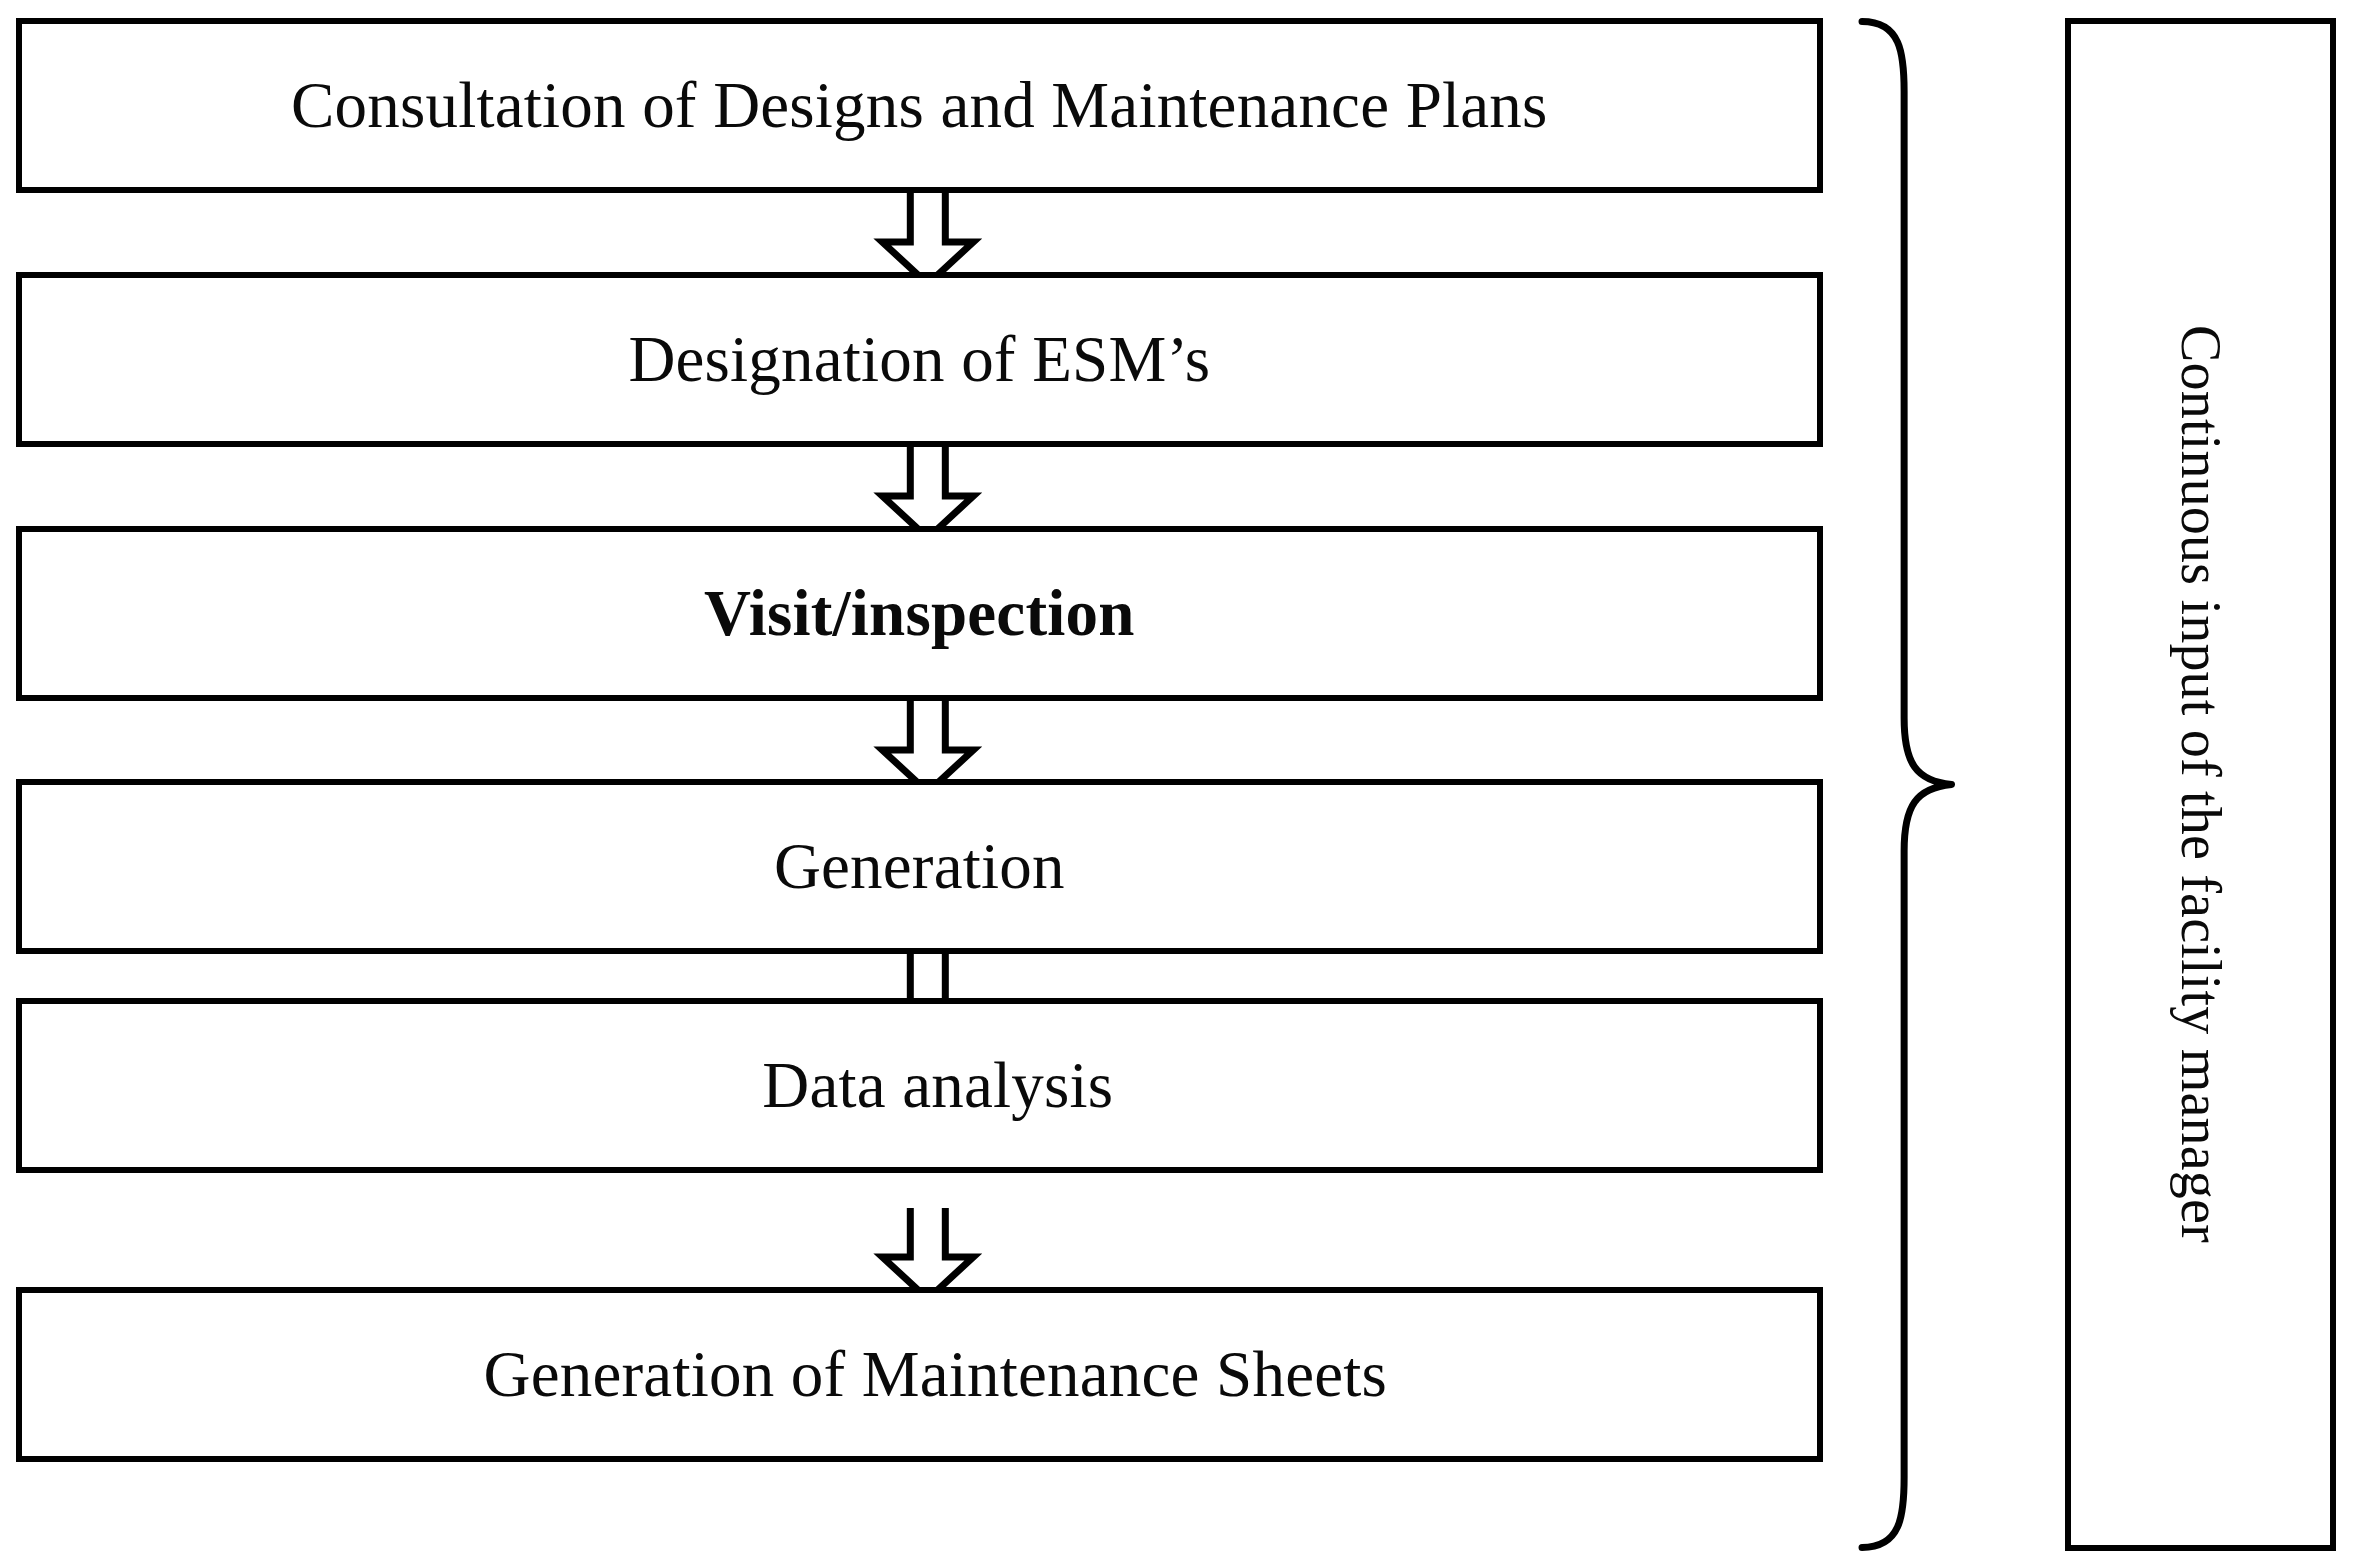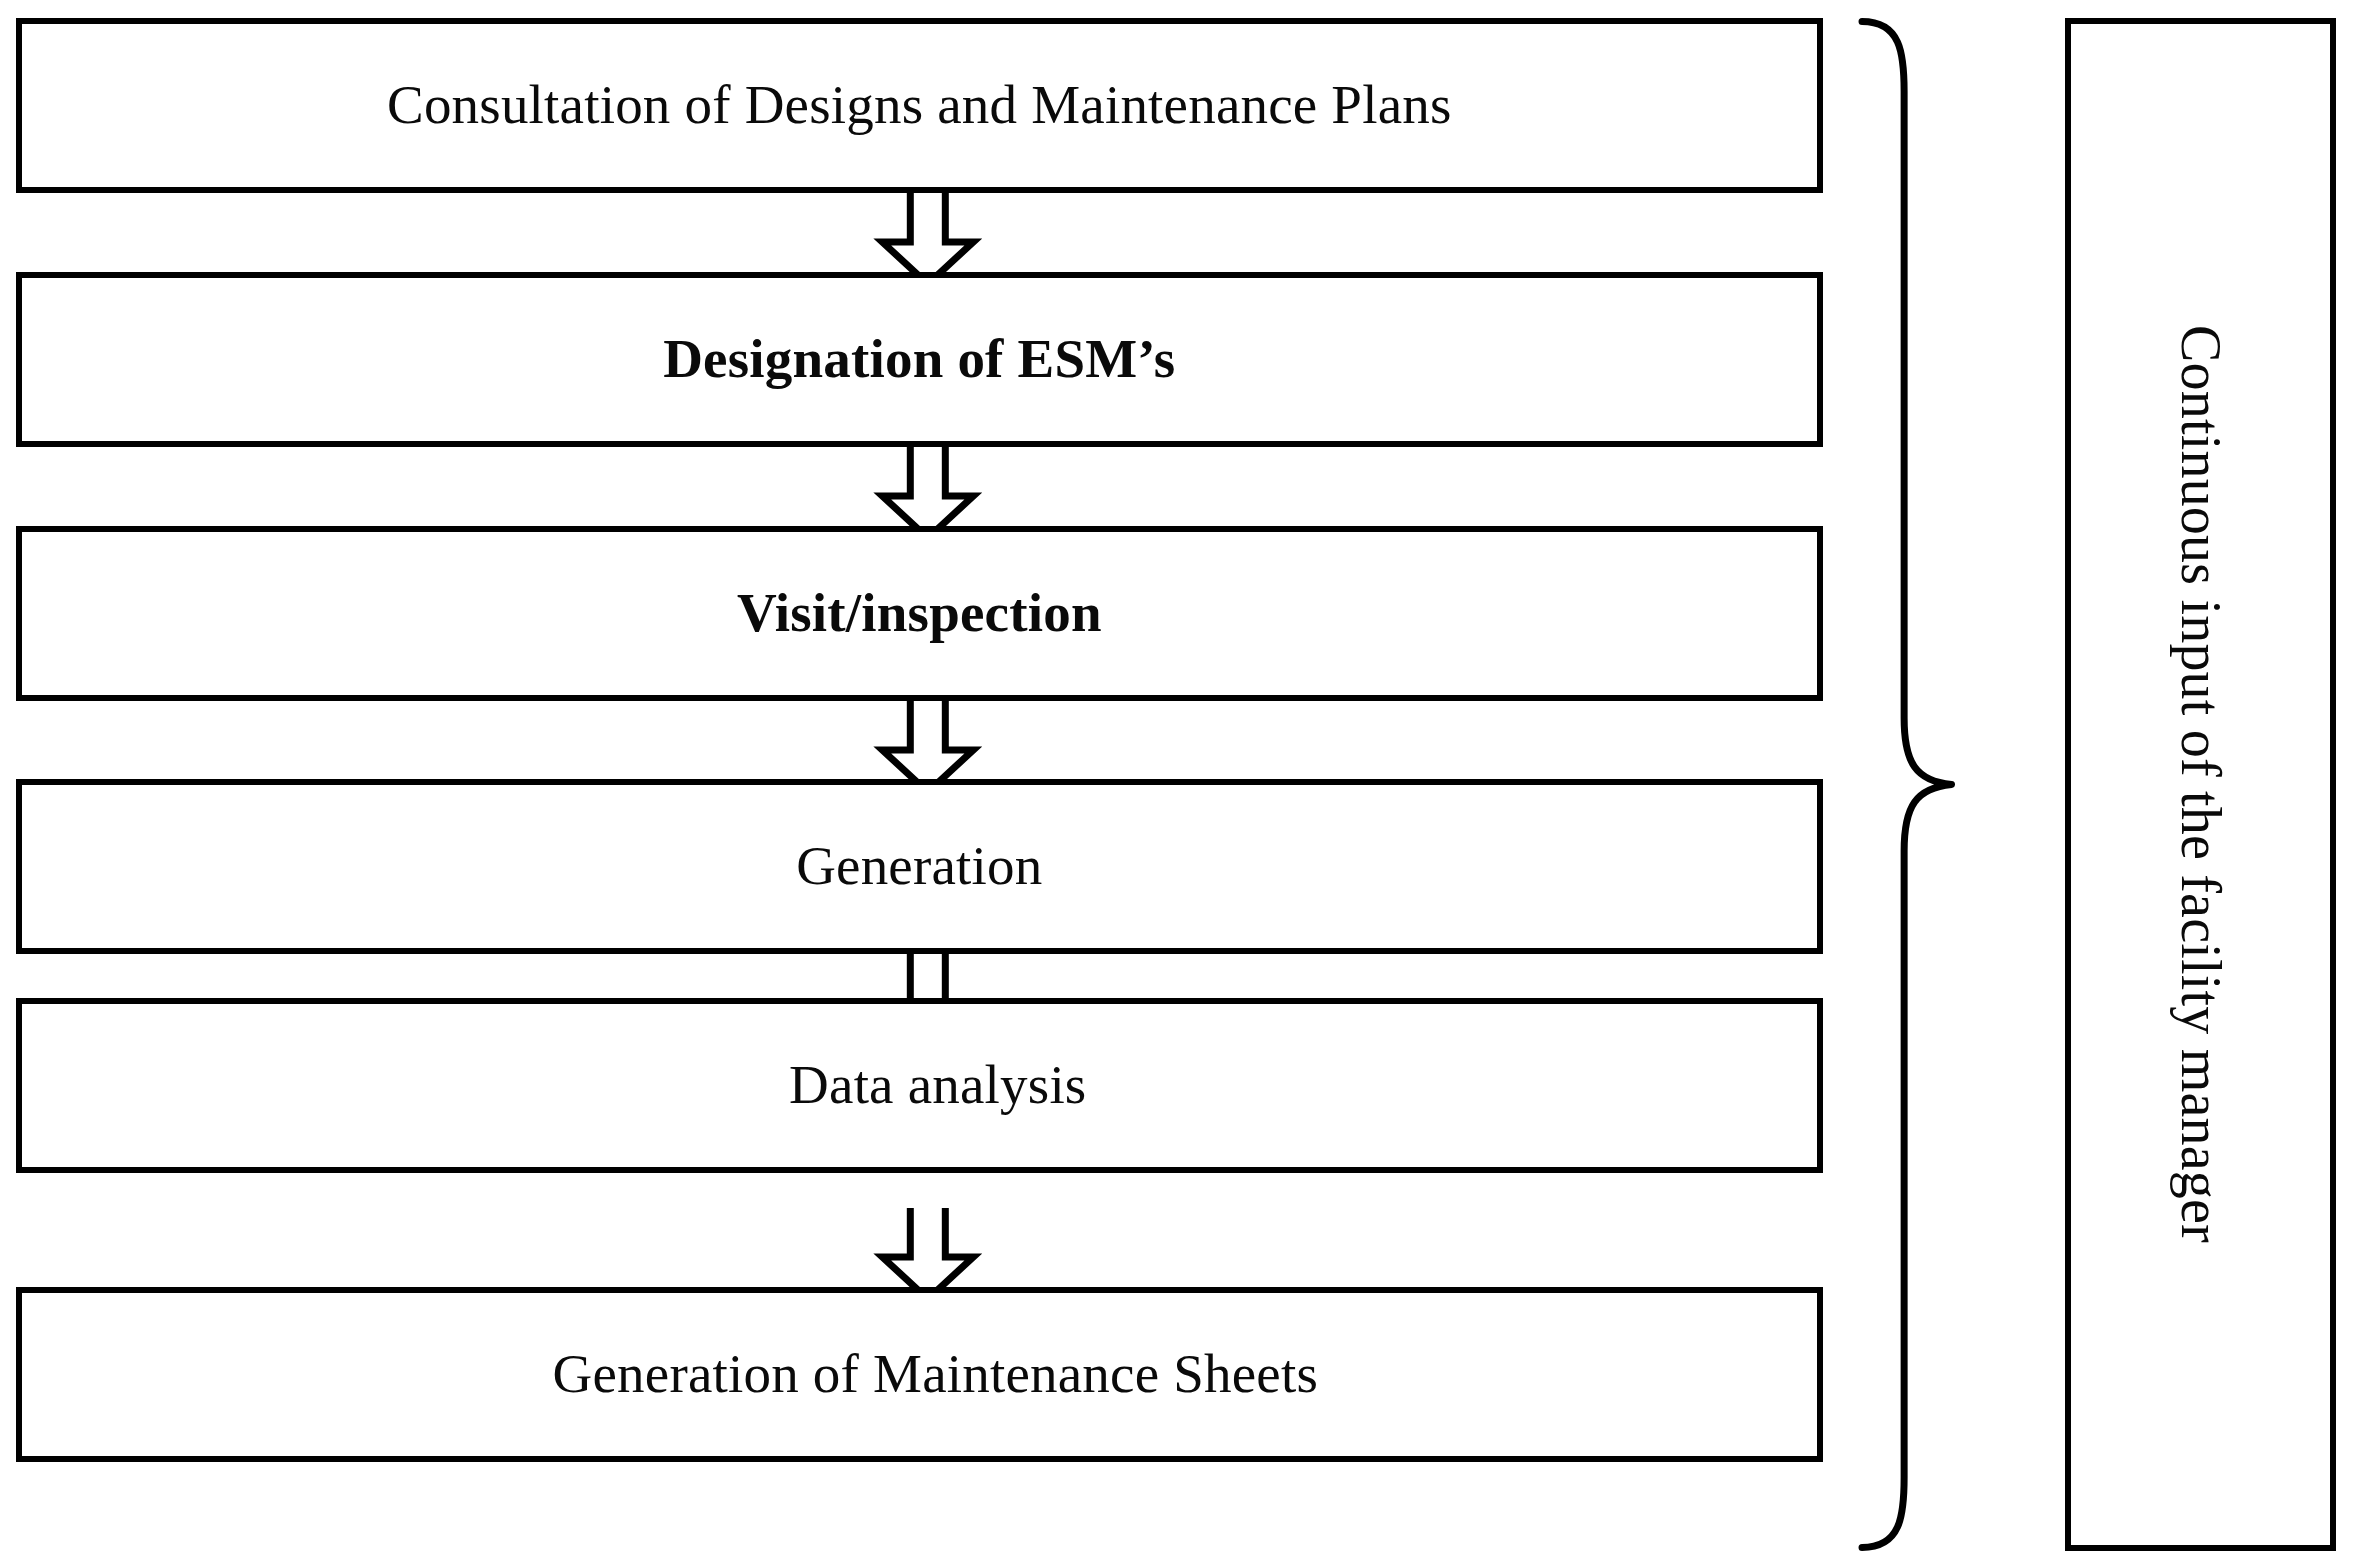--- a/index.html
+++ b/index.html
@@ -34,21 +34,21 @@
     height: 175px;
     box-sizing: border-box;
     border: 6.1px solid #000000;
     background: #ffffff;
     display: flex;
     align-items: center;
     justify-content: center;
   }
 
   .flow-step-label {
-    font-size: 55px;
+    font-size: 65px;
     line-height: 1.05;
     color: #0a0a0a;
     letter-spacing: 0.2px;
     white-space: nowrap;
     text-align: center;
     padding: 0 21px;
   }
 
   
   .connector {
@@ -116,21 +116,21 @@
     <div class="flow-step" style="top:0px;">
       <span class="flow-step-label">Consultation of Designs and Maintenance Plans</span>
     </div>
 
     <div class="connector" style="top:175px;">
       <svg viewBox="0 0 2065 104" preserveAspectRatio="none">
         <path d="M 1022 0 L 1022 56 L 990 56 L 1042 104 L 1094 56 L 1062 56 L 1062 0" fill="#ffffff" stroke="#000000" stroke-width="7" stroke-linejoin="miter" vector-effect="non-scaling-stroke"></path>
       </svg>
     </div>
 
-    <div class="flow-step" style="top:254px;font-weight:bold;">
+    <div class="flow-step" style="top:254px;">
       <span class="flow-step-label">Designation of ESM’s</span>
     </div>
 
     <div class="connector" style="top:429px;">
       <svg viewBox="0 0 2065 104" preserveAspectRatio="none">
         <path d="M 1022 0 L 1022 56 L 990 56 L 1042 104 L 1094 56 L 1062 56 L 1062 0" fill="#ffffff" stroke="#000000" stroke-width="7" stroke-linejoin="miter" vector-effect="non-scaling-stroke"></path>
       </svg>
     </div>
 
     <div class="flow-step" style="top:508px;font-weight:bold;">

